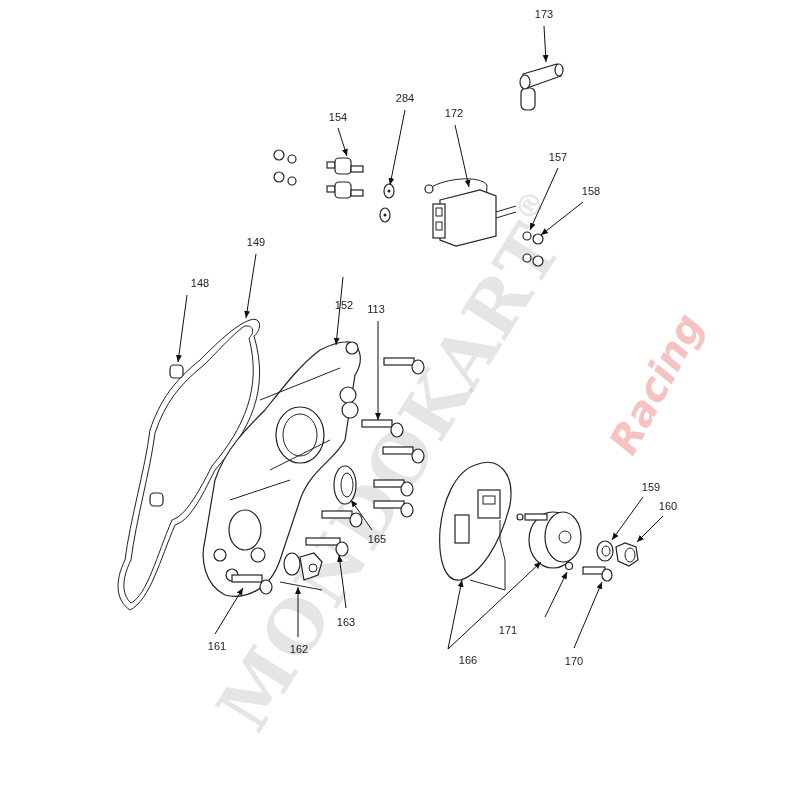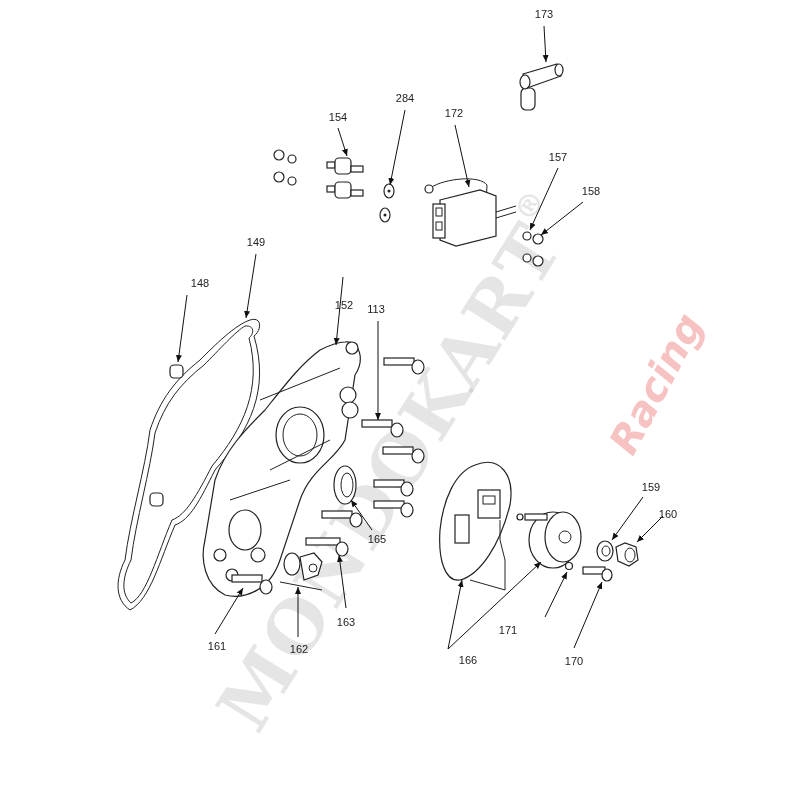--- a/index.html
+++ b/index.html
@@ -218,14 +218,14 @@
   <div class="label" style="left:344px;top:259px;margin-top:40px;">152</div>
   <div class="label" style="left:376px;top:303px;">113</div>
   <div class="label" style="left:377px;top:533px;">165</div>
   <div class="label" style="left:346px;top:616px;">163</div>
   <div class="label" style="left:299px;top:643px;">162</div>
   <div class="label" style="left:217px;top:640px;">161</div>
   <div class="label" style="left:468px;top:654px;">166</div>
   <div class="label" style="left:508px;top:624px;">171</div>
   <div class="label" style="left:574px;top:655px;">170</div>
   <div class="label" style="left:651px;top:481px;">159</div>
-  <div class="label" style="left:668px;top:500px;margin-top:8px;">160</div>
+  <div class="label" style="left:668px;top:500px;">160</div>
 </div>
 
 </body></html>

